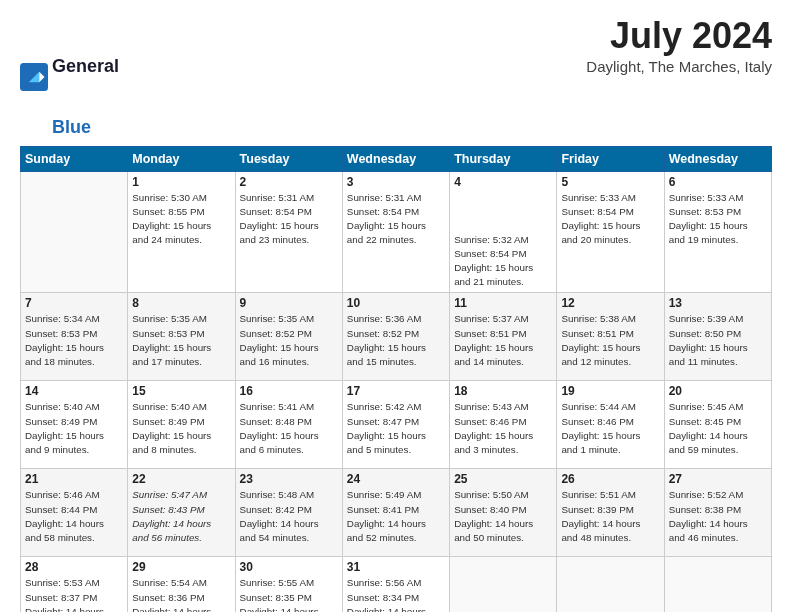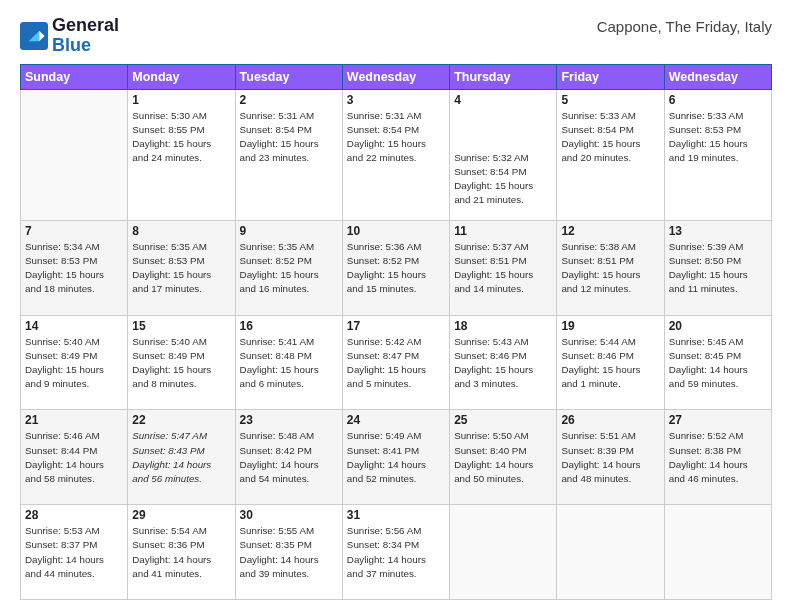--- a/index.html
+++ b/index.html
@@ -29,20 +29,21 @@
       gap: 4px;
     }
     .logo-text {
       font-size: 18px;
       font-weight: bold;
       color: #1a1a2e;
       line-height: 1.1;
     }
     .logo-text span {
       display: block;
+      margin-top: 41px;
     }
     .logo-icon {
       width: 28px;
       height: 28px;
     }
     .title-block {
       text-align: right;
     }
     .month-title {
       font-size: 36px;
@@ -56,21 +57,21 @@
       margin-top: 2px;
     }
     .calendar {
       flex: 1;
       border: 1px solid #ccc;
       border-collapse: collapse;
       width: 100%;
       table-layout: fixed;
     }
     .calendar th {
-      background: #8b5cf6;
+      background: #0369a1;
       color: #fff;
       font-size: 12.5px;
       font-weight: bold;
       padding: 5px 4px;
       text-align: left;
       border: 1px solid #1a5ea0;
     }
     .calendar td {
       vertical-align: top;
       border: 1px solid #ccc;
@@ -109,21 +110,22 @@
         <rect x="0" y="0" width="32" height="32" fill="#1e6bb8" rx="4"></rect>
         <polygon points="10,22 22,10 22,22" fill="#4fc3f7"></polygon>
         <polygon points="22,10 28,16 22,22" fill="#fff"></polygon>
       </svg>
       <div class="logo-text">
         <span>General</span>
         <span style="color:#1e6bb8;">Blue</span>
       </div>
     </div>
     <div class="title-block">
-      <div class="location">Cappone, The Friday, Italy</div>
+      <div class="month-title">July 2024</div>
+      <div class="location">Daylight, The Marches, Italy</div>
     </div>
   </div>
 
   <table class="calendar">
     <thead>
       <tr>
       <th>Sunday</th>
           <th>Monday</th>
           <th>Tuesday</th>
           <th>Wednesday</th>

